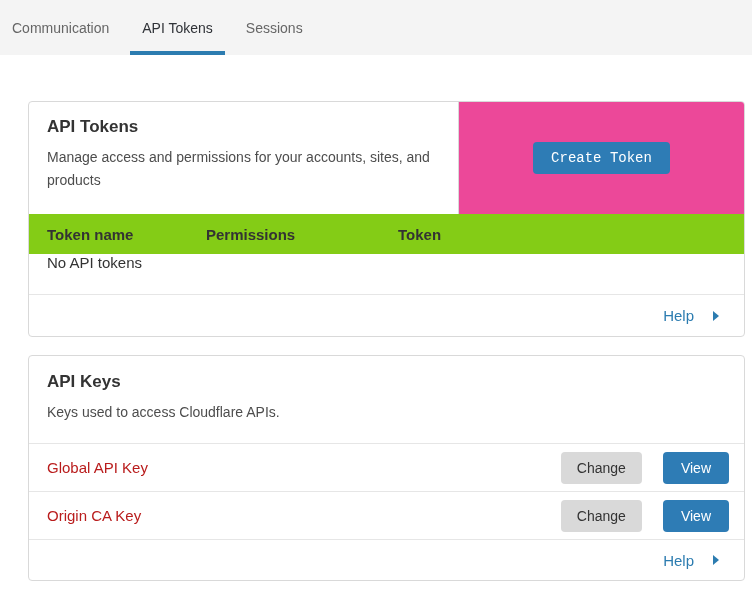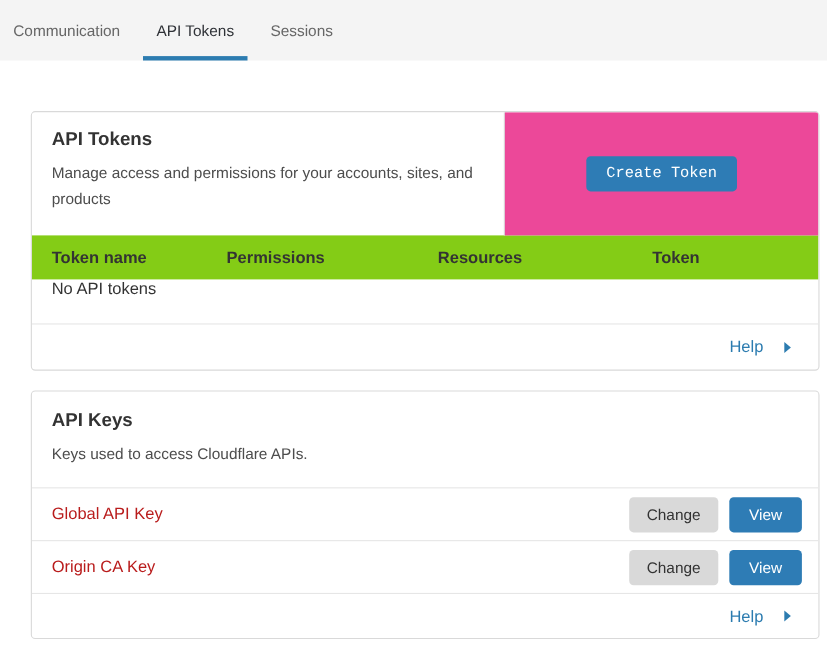--- a/index.html
+++ b/index.html
@@ -83,21 +83,21 @@
   }
   .btn-primary {
     background: #2e7cb5;
     color: #ffffff;
     padding: 9px 18px;
   }
   .btn-gray {
     background: #d9d9d9;
     color: #333333;
     padding: 9px 16px;
-    margin-right: 10px;
+    margin-right: 21px;
   }
 
   .table-head {
     display: flex;
     align-items: center;
     height: 40px;
     background: #84cc16;
     font-size: 15px;
     font-weight: 700;
     color: #333333;
@@ -180,21 +180,20 @@
         <p class="card-desc">Manage access and permissions for your accounts, sites, and products</p>
       </div>
       <div class="tokens-header-right">
         <button class="btn btn-primary">Create Token</button>
       </div>
     </div>
 
     <div class="table-head">
       <div class="col-token">Token name</div>
       <div class="col-perm">Permissions</div>
-      <div class="col-res">Resources</div>
       <div class="col-status">Token</div>
     </div>
 
     <div class="empty-row">
       <span>No API tokens</span>
     </div>
 
     <div class="card-footer">
       <a class="help-link">
         <span>Help</span>

